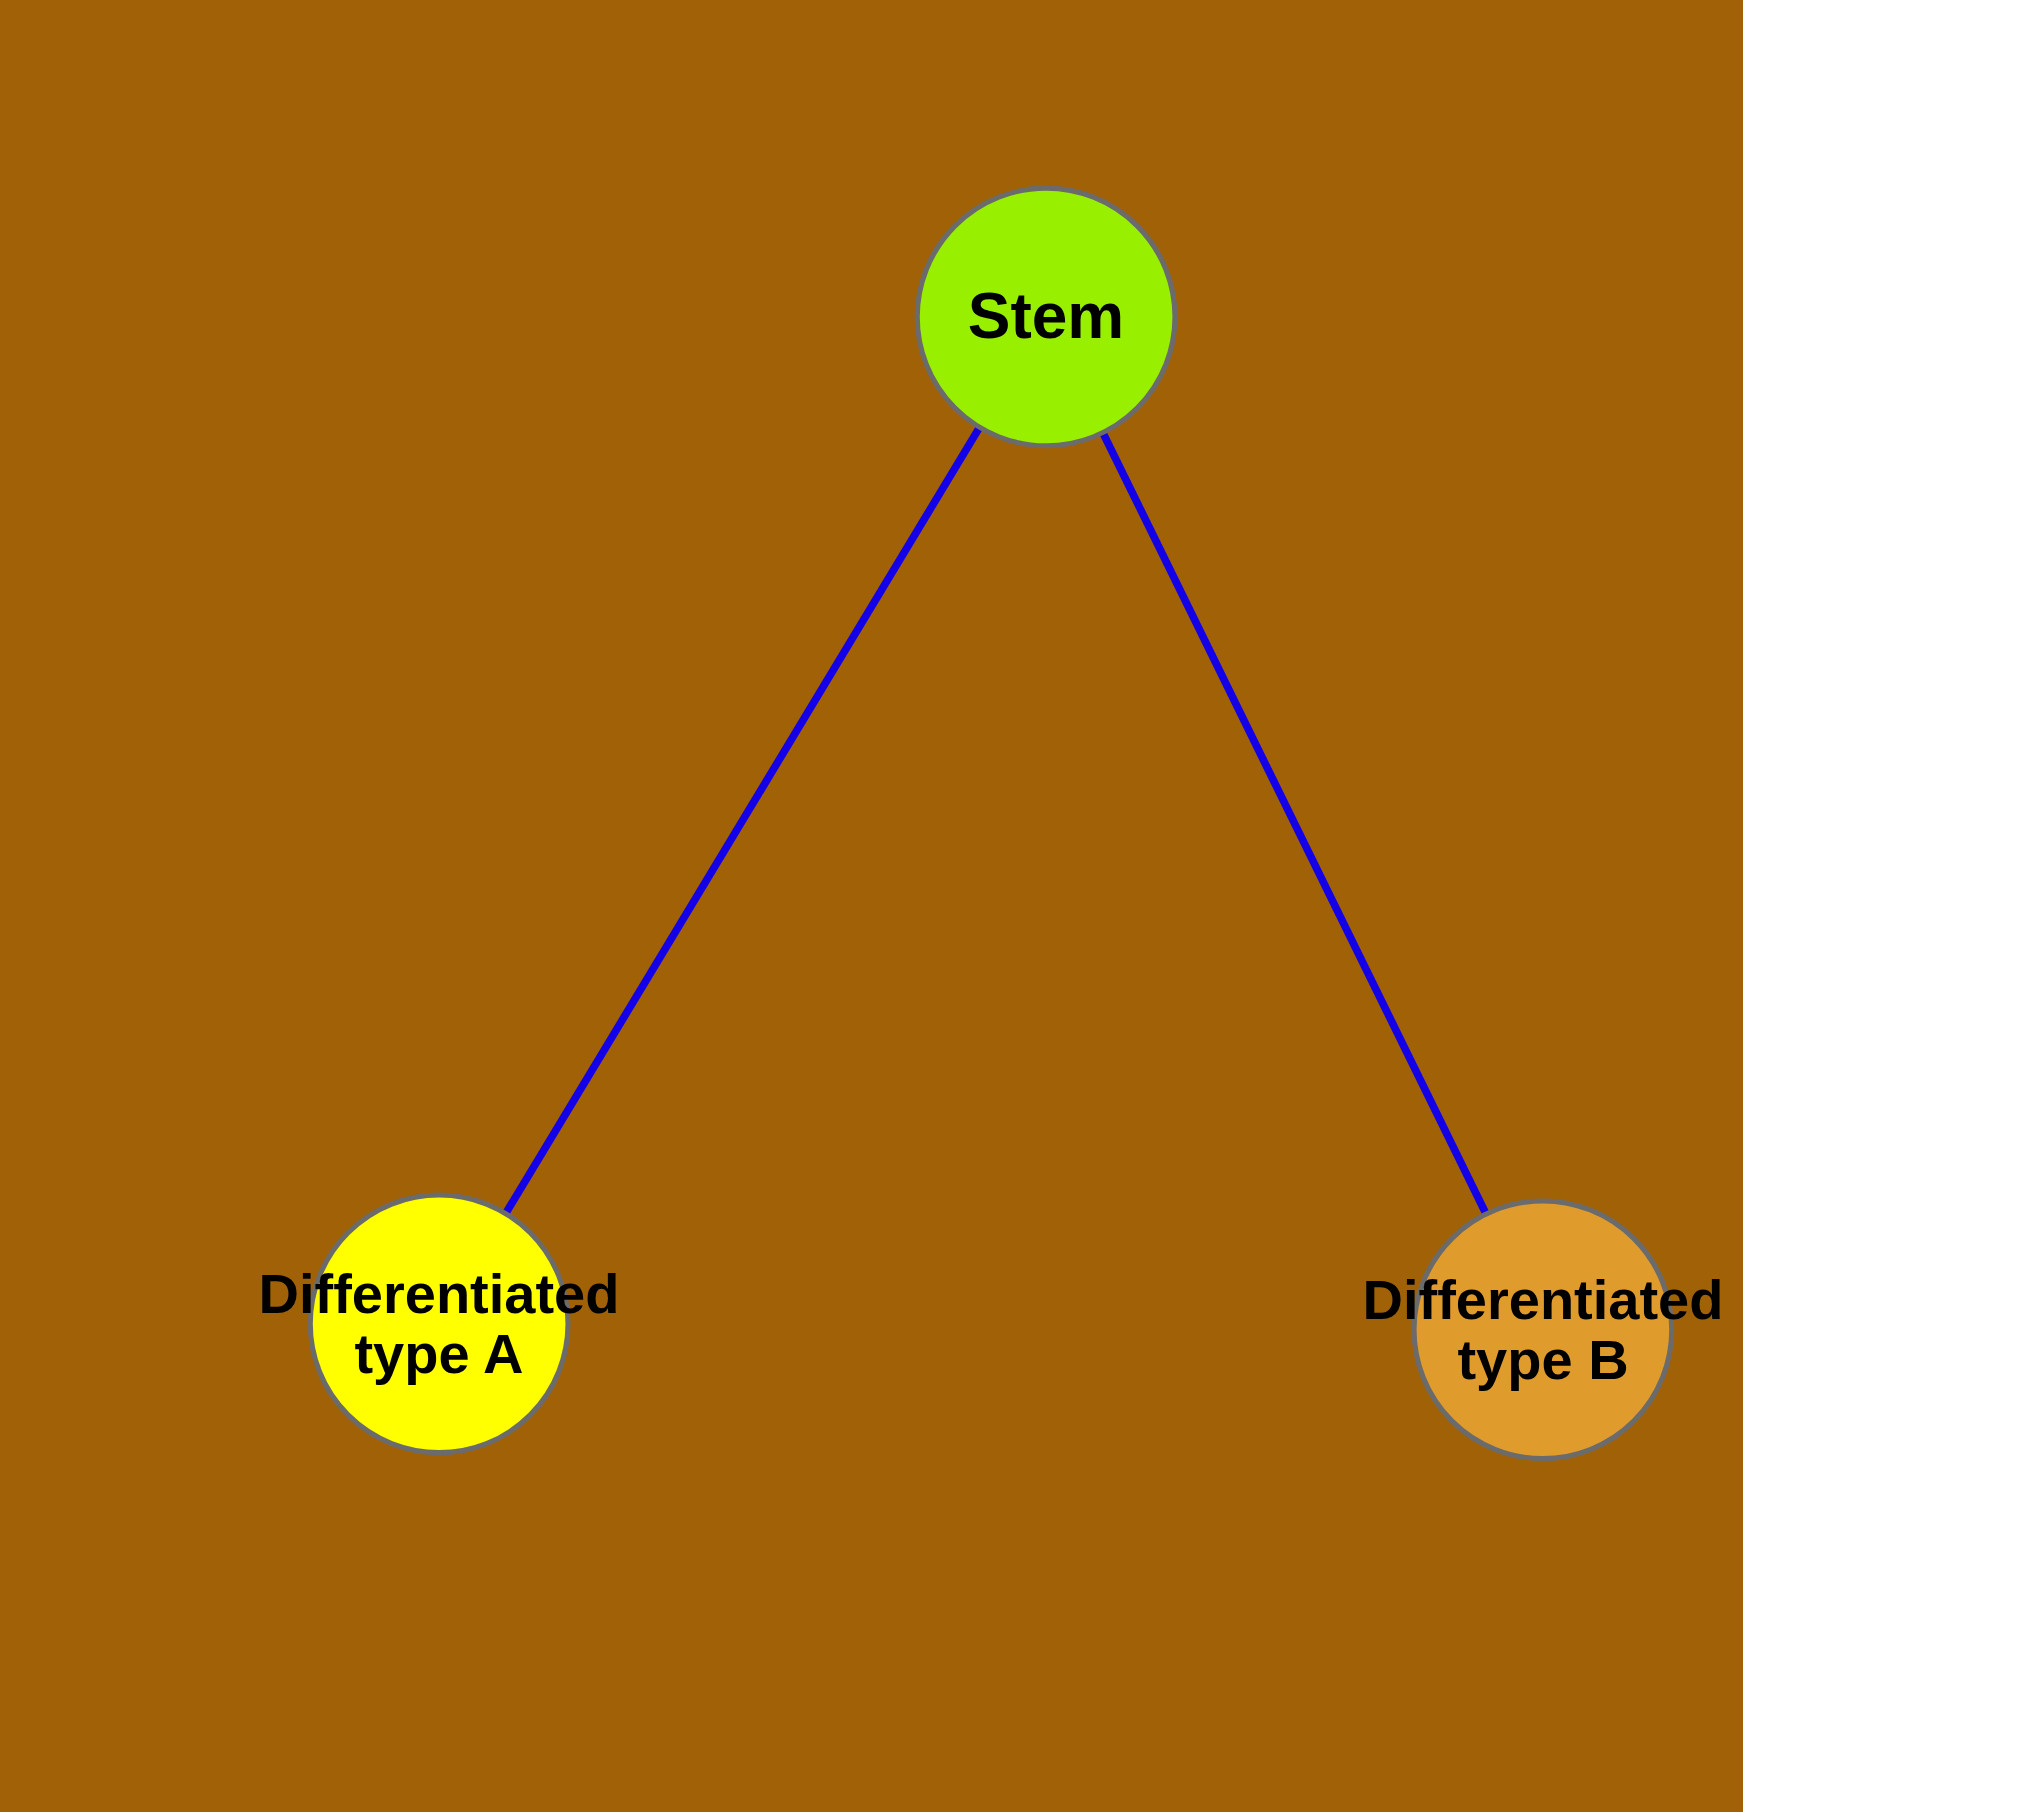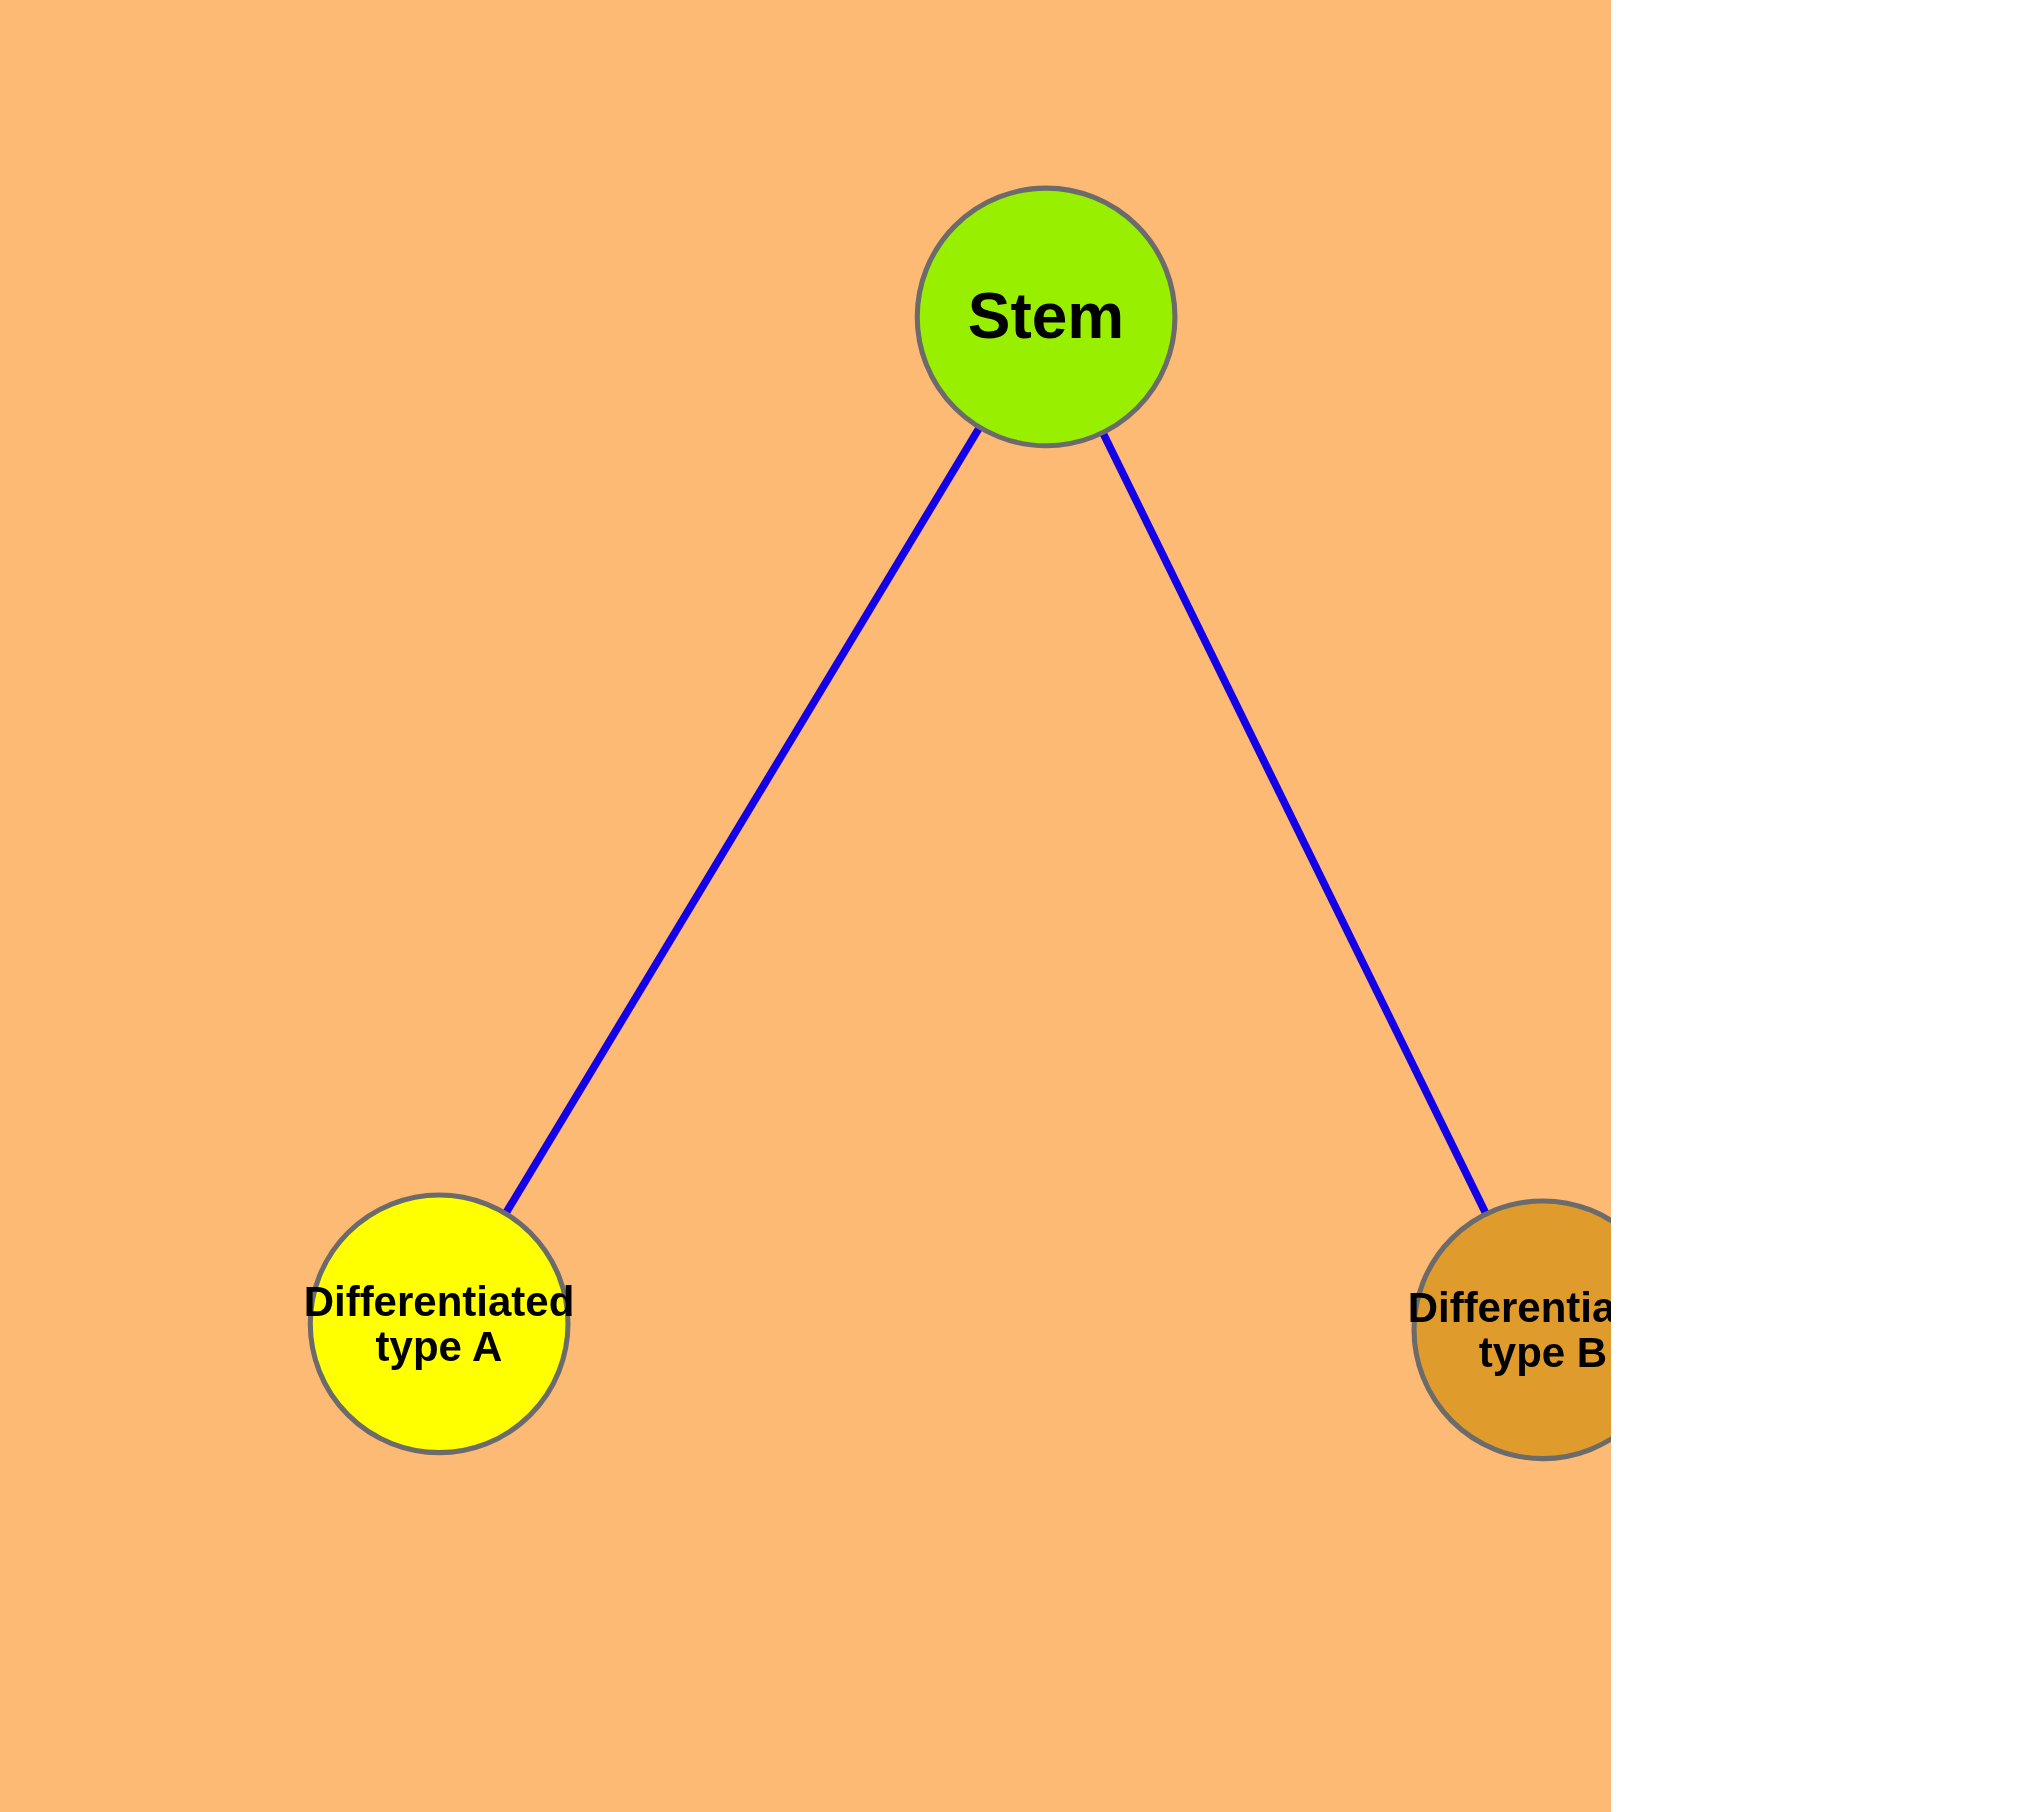--- a/index.html
+++ b/index.html
@@ -32,27 +32,27 @@
     color: #000000;
     white-space: pre;
     line-height: 1.08;
     pointer-events: none;
     transform: translate(-50%, -50%);
   }
   .label-stem {
     font-size: 64px;
   }
   .label-diff {
-    font-size: 42px;
+    font-size: 56px;
   }
 </style>
 </head>
 <body>
 
-<div id="canvas" style="width: 1611px; height: 1812px; background: #fdba74;">
+<div id="canvas" style="width: 1743px; height: 1812px; background: #a16207;">
 
   <svg id="graph-svg" viewBox="0 0 2384 2138" preserveAspectRatio="none" xmlns="http://www.w3.org/2000/svg">
     <g>
       <line class="graph-edge" x1="1234" y1="374" x2="518" y2="1562" stroke="#1400e6" stroke-width="9" stroke-linecap="butt"></line>
       <line class="graph-edge" x1="1234" y1="374" x2="1820" y2="1569" stroke="#1400e6" stroke-width="9" stroke-linecap="butt"></line>
     </g>
     <g>
       <circle class="graph-node" cx="1234" cy="374" r="152" fill="#99ef00" stroke="#6b6b6b" stroke-width="6"></circle>
       <circle class="graph-node" cx="518" cy="1562" r="152" fill="#ffff00" stroke="#6b6b6b" stroke-width="6"></circle>
       <circle class="graph-node" cx="1820" cy="1569" r="152" fill="#e09b2d" stroke="#6b6b6b" stroke-width="6"></circle>

